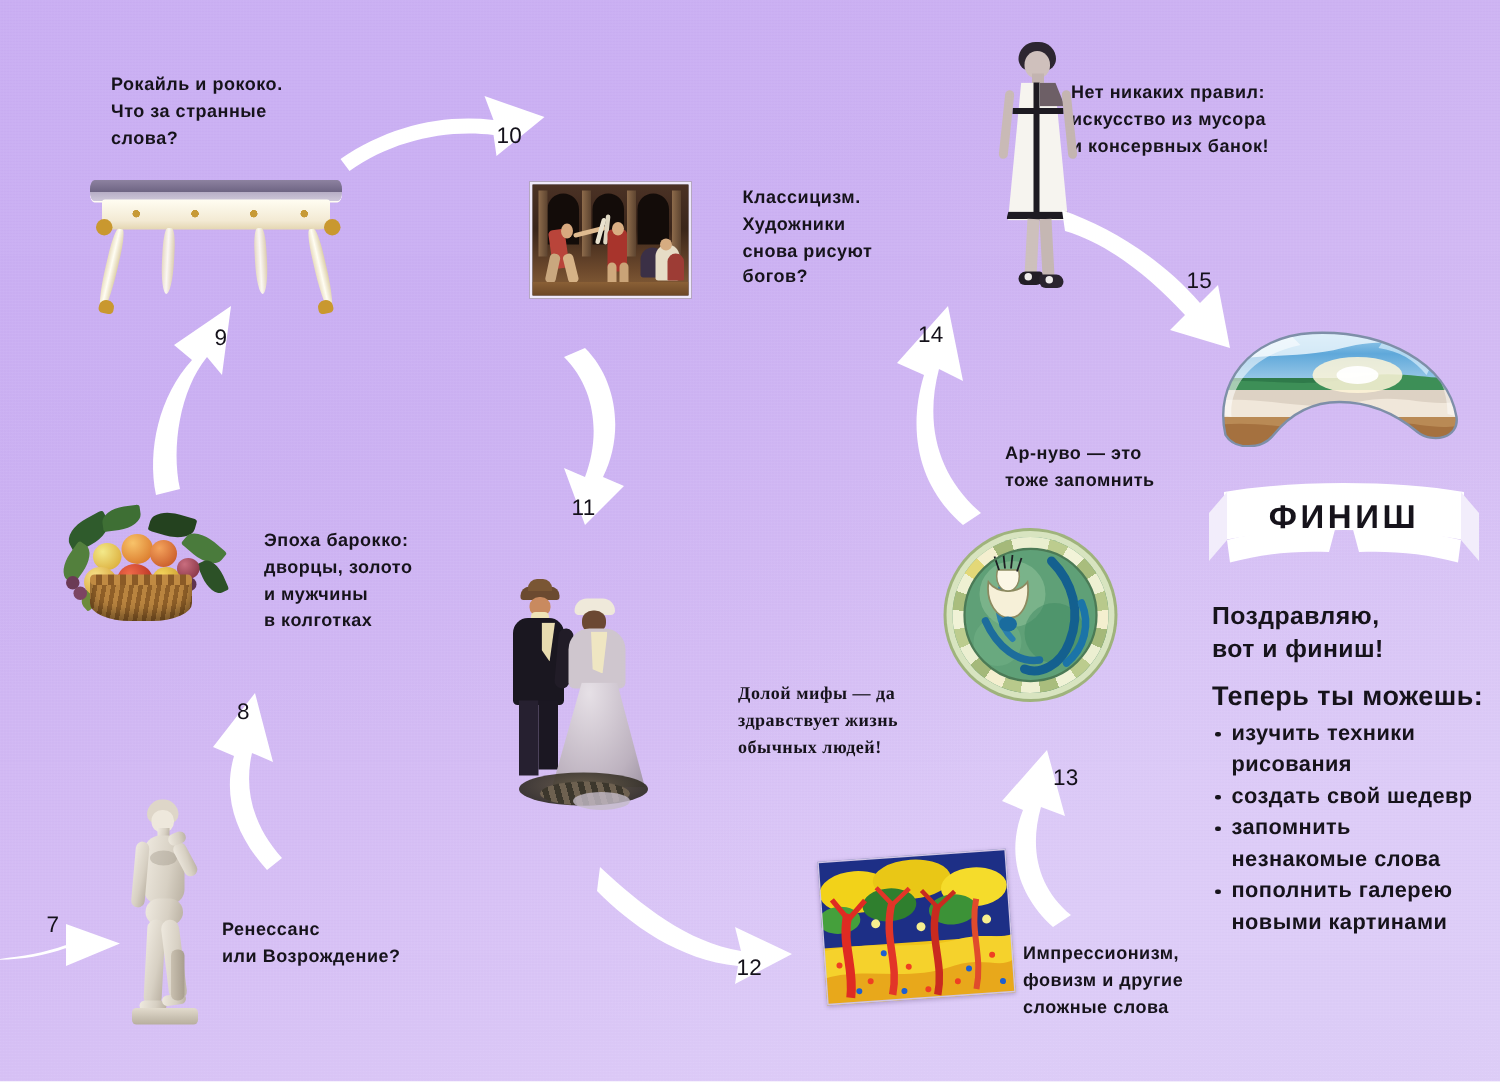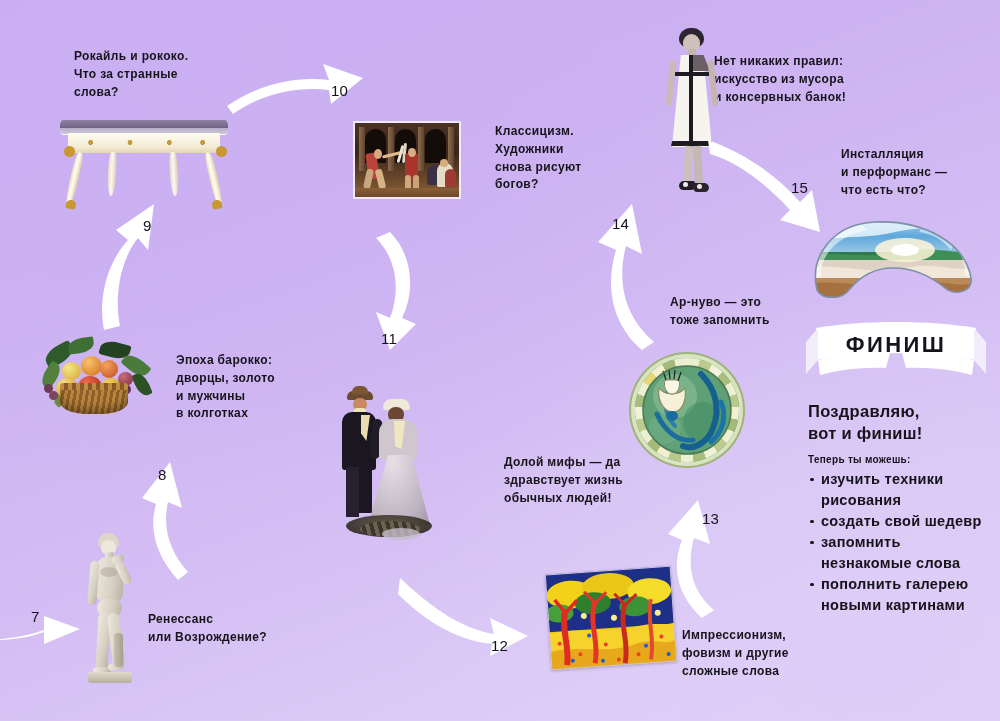--- a/index.html
+++ b/index.html
@@ -212,33 +212,30 @@
 
   <div class="txt" style="left:495px; top:123px;">Классицизм.
 Художники
 снова рисуют
 богов?</div>
 
   <div class="txt" style="left:714px; top:53px;">Нет никаких правил:
 искусство из мусора
 и консервных банок!</div>
 
-  <div class="txt" style="left:841px; top:146px;">Инсталляция
-и перформанс —
-что есть что?</div>
 
   <div class="txt" style="left:670px; top:294px;">Ар-нуво — это
 тоже запомнить</div>
 
   <div class="txt" style="left:176px; top:352px;">Эпоха барокко:
 дворцы, золото
 и мужчины
 в колготках</div>
 
-  <div class="txt" style="left:504px; top:454px;">Долой мифы — да
+  <div class="txt" style="left:492px; top:454px;font-family:Liberation Serif, serif;">Долой мифы — да
 здравствует жизнь
 обычных людей!</div>
 
   <div class="txt" style="left:148px; top:611px;">Ренессанс
 или Возрождение?</div>
 
   <div class="txt" style="left:682px; top:627px;">Импрессионизм,
 фовизм и другие
 сложные слова</div>
 
@@ -573,21 +570,21 @@
       <path d="M180,22 L168,8 L168,40 L180,54 Z" fill="#f2edfb"></path>
       <path d="M12,40 C36,34 60,32 84,33 L80,48 C58,47 36,49 14,55 Z" fill="#ffffff"></path>
       <path d="M168,40 C144,34 120,32 96,33 L100,48 C122,47 144,49 166,55 Z" fill="#ffffff"></path>
     </svg>
     <div class="ribbon-text">ФИНИШ</div>
   </div>
 
   <div style="position:absolute; left:808px; top:400px; width:186px;">
     <div style="font-weight:bold; font-size:16.5px; line-height:1.35; color:#16131b; white-space:pre-line; letter-spacing:.3px;">Поздравляю,
 вот и финиш!</div>
-    <div style="font-weight:bold; font-size:10px; margin-top:9px; color:#16131b; letter-spacing:.3px;">Теперь ты можешь:</div>
+    <div style="font-weight:bold; font-size:18px; margin-top:9px; color:#16131b; letter-spacing:.3px;">Теперь ты можешь:</div>
     <ul class="finish-list">
       <li>изучить техники рисования</li>
       <li>создать свой шедевр</li>
       <li>запомнить незнакомые слова</li>
       <li>пополнить галерею новыми картинами</li>
     </ul>
   </div>
 
 </div>
 

